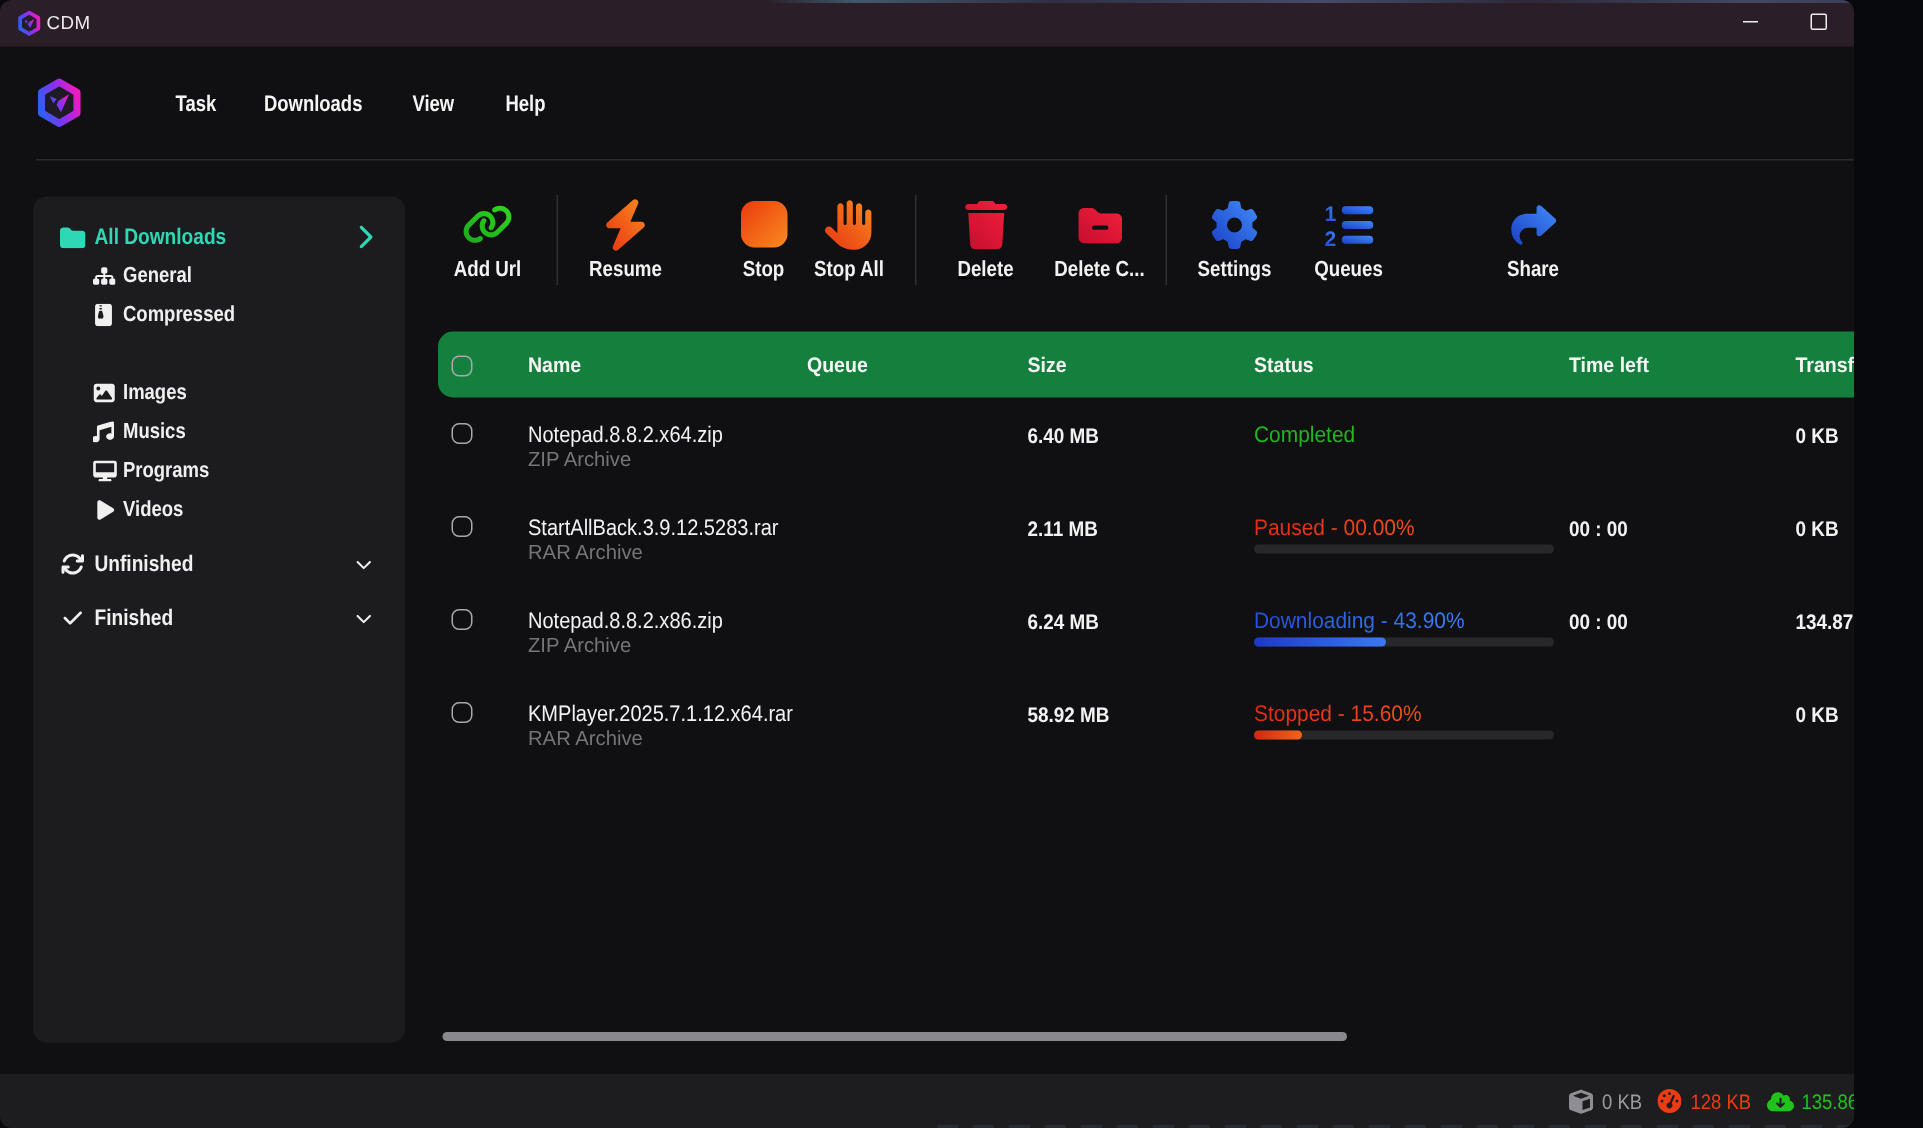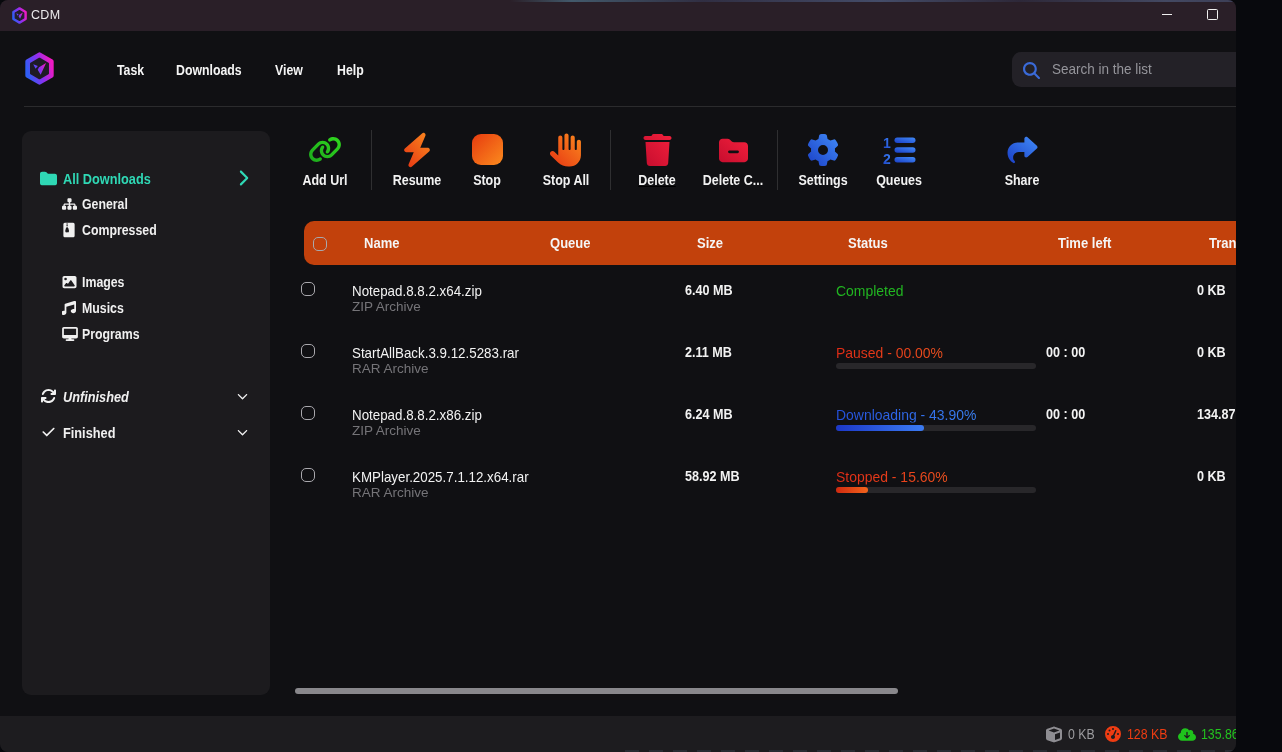--- a/index.html
+++ b/index.html
@@ -22,34 +22,34 @@
   .tb-close:after { transform:rotate(-45deg); }
 
   
   .nav { position:absolute; top:61px; color:#f5f5f5; font-size:15px; font-weight:700; transform:scaleX(.82); transform-origin:0 0; }
   .search { position:absolute; left:1012px; top:52px; width:248px; height:35px; background:#232127; border-radius:9px; }
   .search .ph { position:absolute; left:40px; top:8px; color:#95959b; font-size:15px; transform:scaleX(.9); transform-origin:0 0; }
   .divider { position:absolute; left:24px; top:106px; width:1234px; height:1px; background:#2b2b2d; }
 
   
   .sidebar { position:absolute; left:22px; top:131px; width:248px; height:564px; background:#1c1b1e; border-radius:9px; }
-  .sd-item { position:absolute; left:0; width:248px; height:26px;margin-top:20px; }
+  .sd-item { position:absolute; left:0; width:248px; height:26px; }
   .sd-txt { position:absolute; top:50%; transform:translateY(-50%) scaleX(.85); transform-origin:0 50%; font-size:14.5px; color:#f0f0f0; font-weight:600; white-space:nowrap; }
   .sd-hd { font-size:15px !important; }
   .sd-ico { position:absolute; top:50%; transform:translateY(-50%); }
   .teal { color:#2fd8b5; }
 
   
   .tool { position:absolute; top:131px; width:90px; text-align:center; }
   .tool .ic { height:37px; display:flex; align-items:center; justify-content:center; }
   .tool .lb { margin-top:4px; color:#f2f2f2; font-size:14.5px; font-weight:700; white-space:nowrap; transform:scaleX(.86); transform-origin:50% 50%; }
   .tsep { position:absolute; top:130px; width:1px; height:60px; background:#2f2f31; }
 
   
-  .thead { position:absolute; left:304px; top:221px; width:968px; height:44px; background:#c2410c; border-radius:10px; overflow:hidden; }
+  .thead { position:absolute; left:292px; top:221px; width:968px; height:44px; background:#15803d; border-radius:10px; overflow:hidden; }
   .th { position:absolute; top:50%; transform:translateY(-50%) scaleX(.93); transform-origin:0 50%; color:#f5f5f5; font-size:14px; font-weight:700; white-space:nowrap; }
   .chk { position:absolute; width:14px; height:14px; border:1.5px solid #a9a8ad; border-radius:5px; }
   .row-name { position:absolute; color:#f2f2f2; font-size:15px; white-space:nowrap; transform:translateY(-50%) scaleX(.89); transform-origin:0 50%; }
   .row-sub { position:absolute; color:#757478; font-size:13.5px; white-space:nowrap; transform:translateY(-50%); transform-origin:0 50%; }
   .row-size { position:absolute; color:#f2f2f2; font-size:14px; font-weight:700; white-space:nowrap; transform:translateY(-50%) scaleX(.9); transform-origin:0 50%; }
   .row-st { position:absolute; font-size:15px; font-weight:400; white-space:nowrap; transform:translateY(-50%) scaleX(.93); transform-origin:0 50%; }
   .grad-red { background:linear-gradient(90deg,#e02b16,#f0511e); -webkit-background-clip:text; background-clip:text; color:transparent; }
   .grad-blue { background:linear-gradient(90deg,#2450dc,#3b82f6); -webkit-background-clip:text; background-clip:text; color:transparent; }
   .ptrack { position:absolute; left:836px; width:200px; height:5.5px; border-radius:3px; background:#28272a; }
   .pfill { position:absolute; left:0; top:0; height:5.5px; border-radius:3px; }
@@ -94,26 +94,20 @@
     </defs>
     <path d="M50 8 L86 29 L86 71 L50 92 L14 71 L14 29 Z" fill="url(#hg2)" stroke="url(#hg2)" stroke-width="14" stroke-linejoin="round"></path>
     <path d="M50 20.3 L75.7 35.2 L75.7 64.8 L50 79.7 L24.3 64.8 L24.3 35.2 Z" fill="#1e1b26" stroke="#1e1b26" stroke-width="6" stroke-linejoin="round"></path>
     <path d="M31 37 L45 42.5 L38 51 Z M48.5 46 L70 33 L53.5 69 L44.5 54 Z" fill="url(#hg2)"></path>
   </svg>
   <div class="nav" style="left:117px;">Task</div>
   <div class="nav" style="left:176px;">Downloads</div>
   <div class="nav" style="left:275px;">View</div>
   <div class="nav" style="left:337px;">Help</div>
 
-  <div class="search">
-    <svg class="abs" style="left:11px;top:10px;" width="17" height="17" viewBox="0 0 512 512">
-      <path fill="#3a6ad8" d="M416 208c0 45.9-14.9 88.3-40 122.7L502.6 457.4c12.5 12.5 12.5 32.8 0 45.3s-32.8 12.5-45.3 0L330.7 376c-34.4 25.2-76.8 40-122.7 40C93.1 416 0 322.9 0 208S93.1 0 208 0S416 93.1 416 208zM208 352a144 144 0 1 0 0-288 144 144 0 1 0 0 288z"></path>
-    </svg>
-    <div class="ph">Search in the list</div>
-  </div>
 
   <div class="divider"></div>
 
   <div class="sidebar" id="sidebar">
 
     <div class="sd-item" style="top:14px;">
       <svg class="sd-ico" style="left:18px;" width="17" height="15" viewBox="0 0 512 448">
         <path fill="#2fd8b5" d="M64 448l384 0c35.3 0 64-28.7 64-64l0-224c0-35.3-28.7-64-64-64l-181.5 0c-17 0-33.3-6.7-45.3-18.7L194.7 50.7c-12-12-28.3-18.7-45.3-18.7L64 32C28.7 32 0 60.7 0 96L0 384c0 35.3 28.7 64 64 64z"></path>
       </svg>
       <div class="sd-txt sd-hd teal" style="left:41px;font-weight:700;">All Downloads</div>
@@ -151,22 +145,28 @@
       <div class="sd-txt" style="left:60px;">Musics</div>
     </div>
 
     <div class="sd-item" style="top:170px;">
       <svg class="sd-ico" style="left:40px;" width="16" height="14" viewBox="0 0 576 512">
         <path fill="#f0f0f0" d="M64 0C28.7 0 0 28.7 0 64L0 352c0 35.3 28.7 64 64 64l176 0-10.7 32L160 448c-17.7 0-32 14.3-32 32s14.3 32 32 32l256 0c17.7 0 32-14.3 32-32s-14.3-32-32-32l-69.3 0L336 416l176 0c35.3 0 64-28.7 64-64l0-288c0-35.3-28.7-64-64-64L64 0zM512 64l0 224L64 288 64 64l448 0z"></path>
       </svg>
       <div class="sd-txt" style="left:60px;">Programs</div>
     </div>
 
-
-    <div class="sd-item" style="top:232px;font-style:italic;">
+    <div class="sd-item" style="top:196px;">
+      <svg class="sd-ico" style="left:42px;" width="13" height="15" viewBox="0 0 384 512">
+        <path fill="#f0f0f0" d="M73 39c-14.8-9.1-33.4-9.4-48.5-.9S0 62.6 0 80L0 432c0 17.4 9.4 33.4 24.5 41.9s33.7 8.1 48.5-.9L361 297c14.3-8.7 23-24.2 23-41s-8.7-32.2-23-41L73 39z"></path>
+      </svg>
+      <div class="sd-txt" style="left:60px;">Videos</div>
+    </div>
+
+    <div class="sd-item" style="top:232px;">
       <svg class="sd-ico" style="left:18px;" width="17" height="16" viewBox="0 0 512 512">
         <path fill="#f0f0f0" d="M105.1 202.6c7.7-21.8 20.2-42.3 37.8-59.8c62.5-62.5 163.8-62.5 226.3 0L386.3 160 352 160c-17.7 0-32 14.3-32 32s14.3 32 32 32l111.5 0c0 0 0 0 0 0l.4 0c17.7 0 32-14.3 32-32l0-112c0-17.7-14.3-32-32-32s-32 14.3-32 32l0 35.2L414.4 97.6c-87.5-87.5-229.3-87.5-316.8 0C73.2 122 55.6 150.7 44.8 181.4c-5.9 16.7 2.9 34.9 19.5 40.8s34.9-2.9 40.8-19.5zM39 289.3c-5 1.5-9.8 4.2-13.7 8.2c-4 4-6.7 8.8-8.1 14c-.3 1.2-.6 2.5-.8 3.8c-.3 1.7-.4 3.4-.4 5.1L16 432c0 17.7 14.3 32 32 32s32-14.3 32-32l0-35.1 17.6 17.5c0 0 0 0 0 0c87.5 87.4 229.3 87.4 316.7 0c24.4-24.4 42.1-53.1 52.9-83.8c5.9-16.7-2.9-34.9-19.5-40.8s-34.9 2.9-40.8 19.5c-7.7 21.8-20.2 42.3-37.8 59.8c-62.5 62.5-163.8 62.5-226.3 0l-.1-.1L125.6 352l34.4 0c17.7 0 32-14.3 32-32s-14.3-32-32-32L48.4 288c-1.6 0-3.2 .1-4.8 .3s-3.1 .5-4.6 1z"></path>
       </svg>
       <div class="sd-txt sd-hd" style="left:41px;font-weight:700;">Unfinished</div>
       <svg class="sd-ico" style="left:213px;" width="15" height="11" viewBox="0 0 512 512">
         <path fill="#f0f0f0" d="M233.4 406.6c12.5 12.5 32.8 12.5 45.3 0l192-192c12.5-12.5 12.5-32.8 0-45.3s-32.8-12.5-45.3 0L256 338.7 86.6 169.4c-12.5-12.5-32.8-12.5-45.3 0s-12.5 32.8 0 45.3l192 192z"></path>
       </svg>
     </div>
 
     <div class="sd-item" style="top:268px;text-align:center;">
@@ -210,21 +210,21 @@
       <div class="lb">Add Url</div>
     </div>
     <div class="tool" style="left:372px;">
       <div class="ic">
           <svg width="30" height="36" viewBox="0 0 448 512">
             <path fill="url(#gOrange)" d="M349.4 44.6c5.9-13.7 1.5-29.7-10.6-38.5s-28.6-8-39.9 1.8l-256 224c-10 8.8-13.6 22.9-8.9 35.3S50.7 288 64 288l111.5 0L98.6 467.4c-5.9 13.7-1.5 29.7 10.6 38.5s28.6 8 39.9-1.8l256-224c10-8.8 13.6-22.9 8.9-35.3s-16.6-20.7-29.9-20.7l-111.5 0L349.4 44.6z"></path>
           </svg>
         </div>
       <div class="lb">Resume</div>
     </div>
-    <div class="tool" style="left:442px;">
+    <div class="tool" style="left:464px;">
       <div class="ic">
           <div style="width:31px;height:31px;border-radius:9px;background:linear-gradient(135deg,#e73b0f,#fb8b1e);"></div>
         </div>
       <div class="lb">Stop</div>
     </div>
     <div class="tool" style="left:521px;">
       <div class="ic">
           <svg width="33" height="34" viewBox="0 0 512 512">
             <path fill="url(#gOrange)" d="M288 32c0-17.7-14.3-32-32-32s-32 14.3-32 32l0 208c0 8.8-7.2 16-16 16s-16-7.2-16-16l0-176c0-17.7-14.3-32-32-32s-32 14.3-32 32l0 272c0 1.5 0 3.1 .1 4.6L67.6 283c-16-15.2-41.3-14.6-56.6 1.4s-14.6 41.3 1.4 56.6L124.8 448c43.1 41.1 100.4 64 160 64l19.2 0c97.2 0 176-78.8 176-176l0-208c0-17.7-14.3-32-32-32s-32 14.3-32 32l0 112c0 8.8-7.2 16-16 16s-16-7.2-16-16l0-176c0-17.7-14.3-32-32-32s-32 14.3-32 32l0 176c0 8.8-7.2 16-16 16s-16-7.2-16-16l0-208z"></path>
           </svg>

